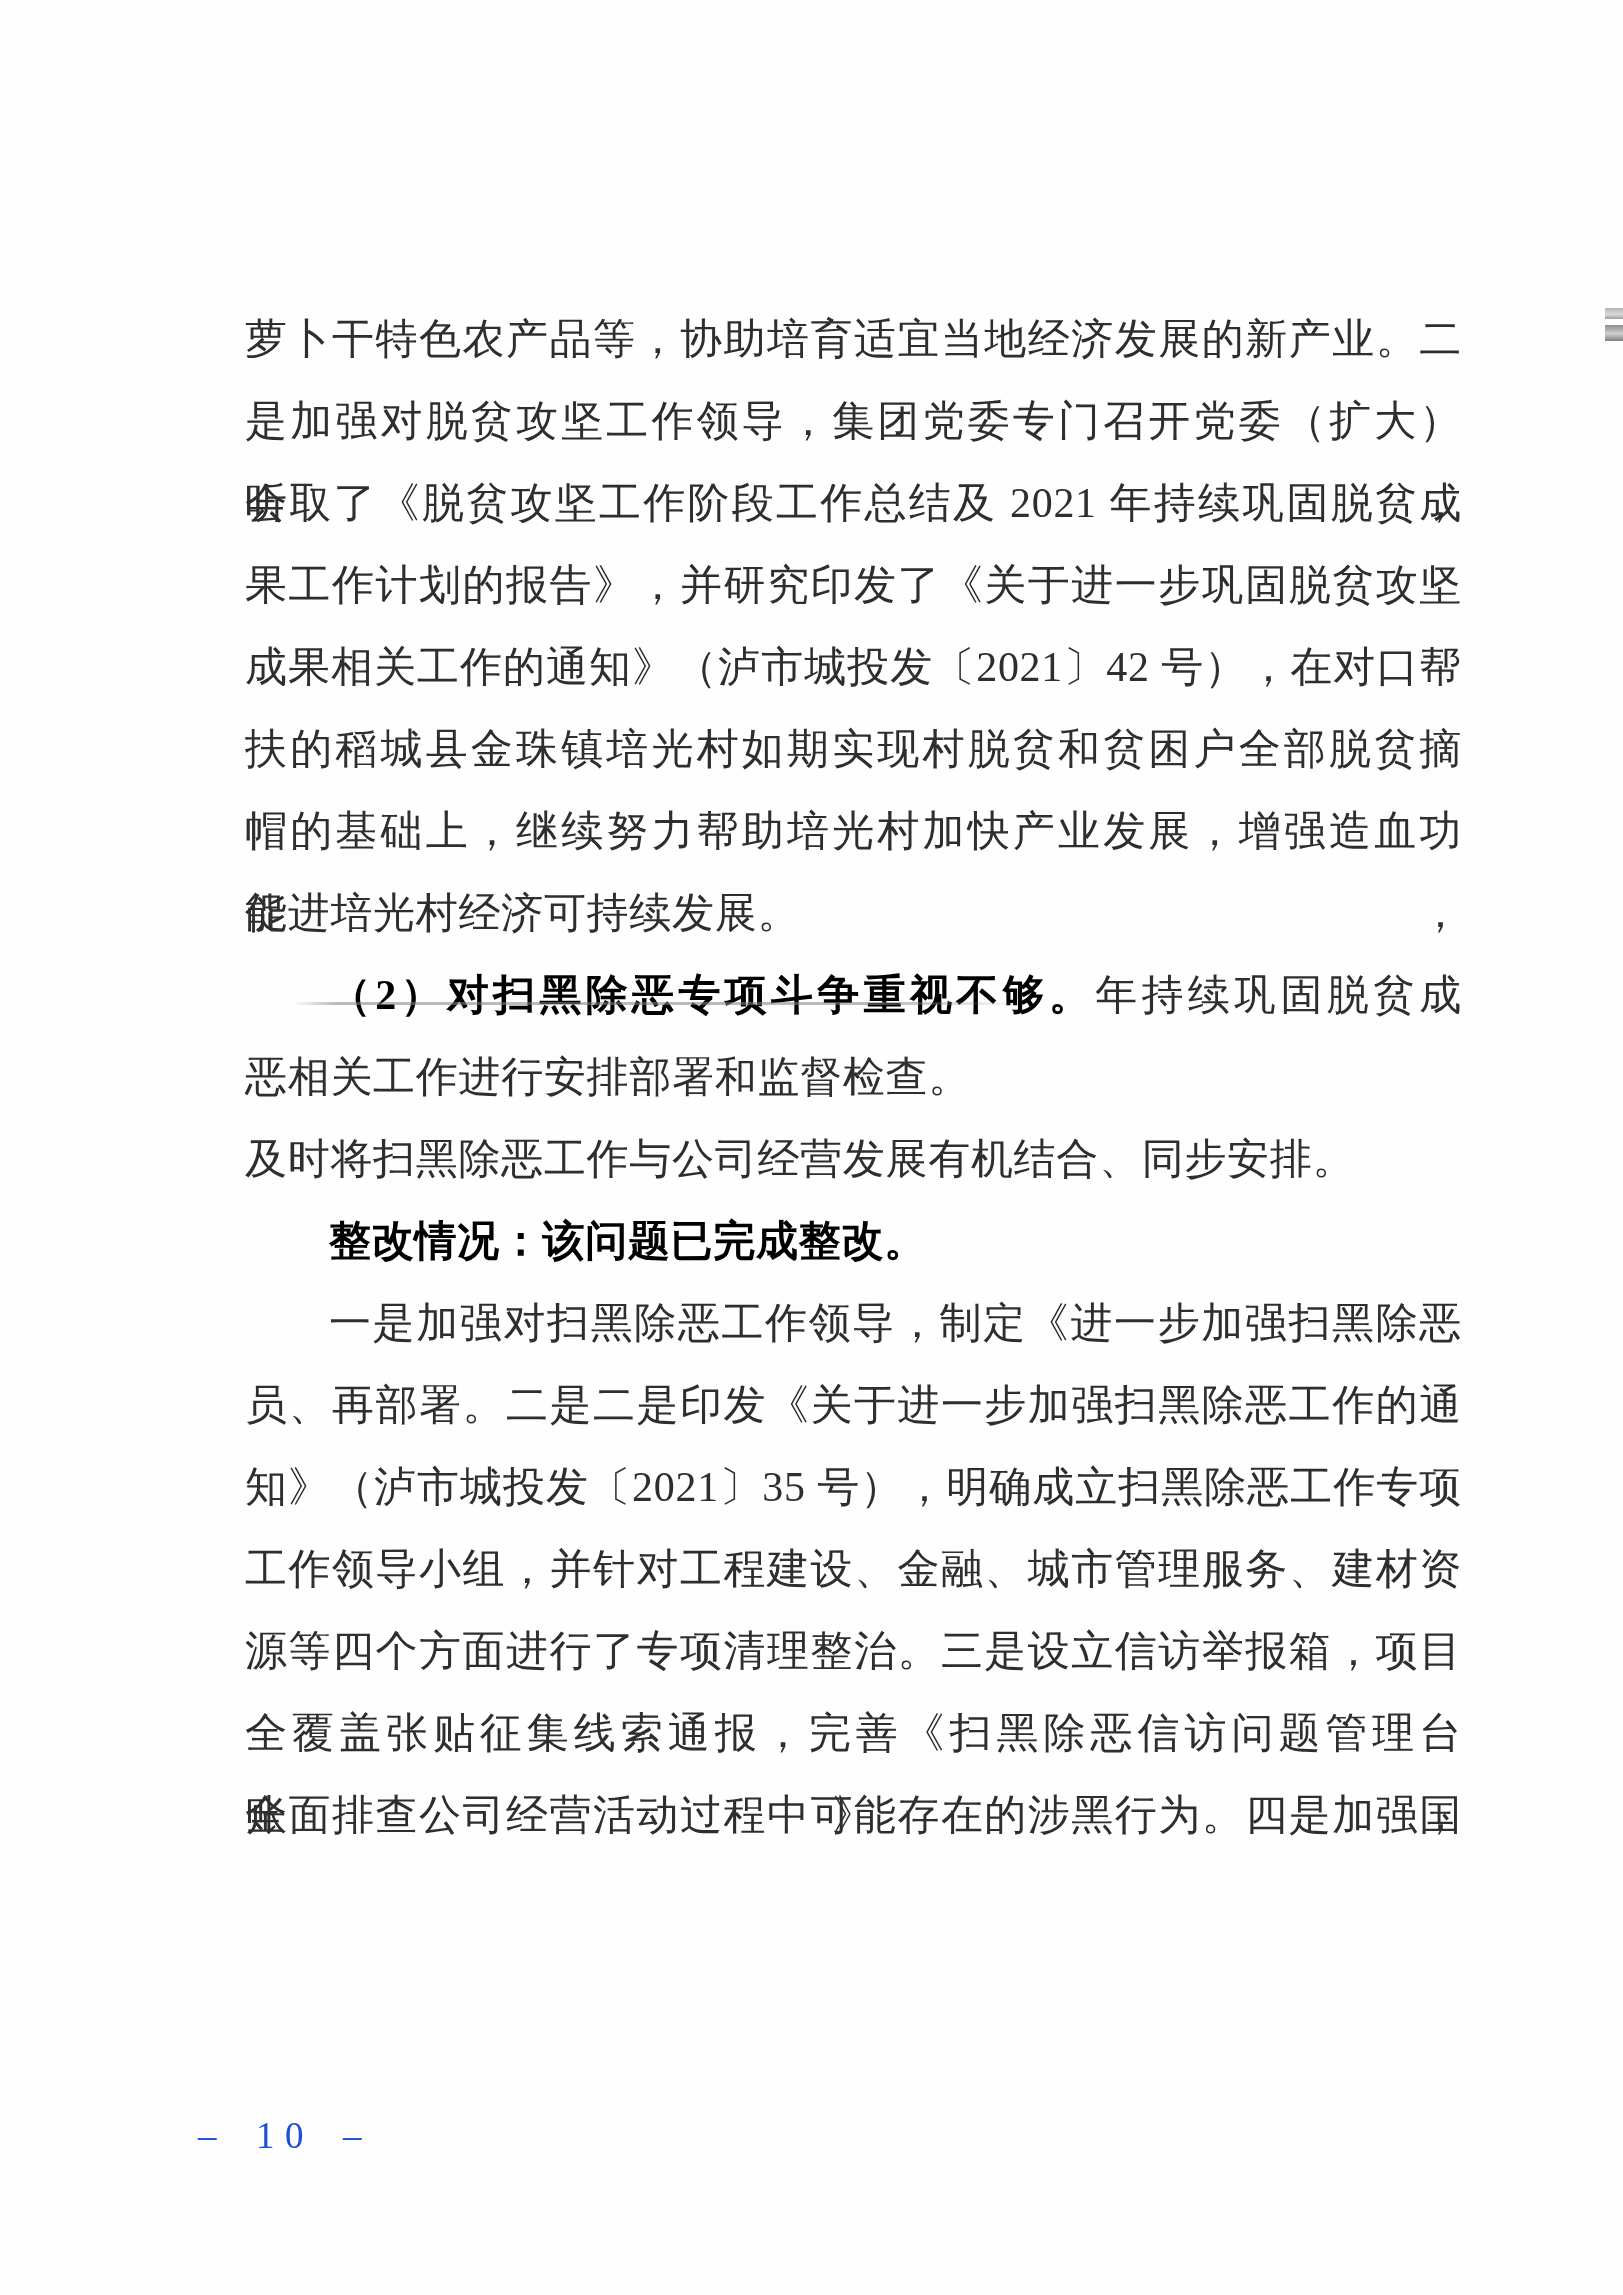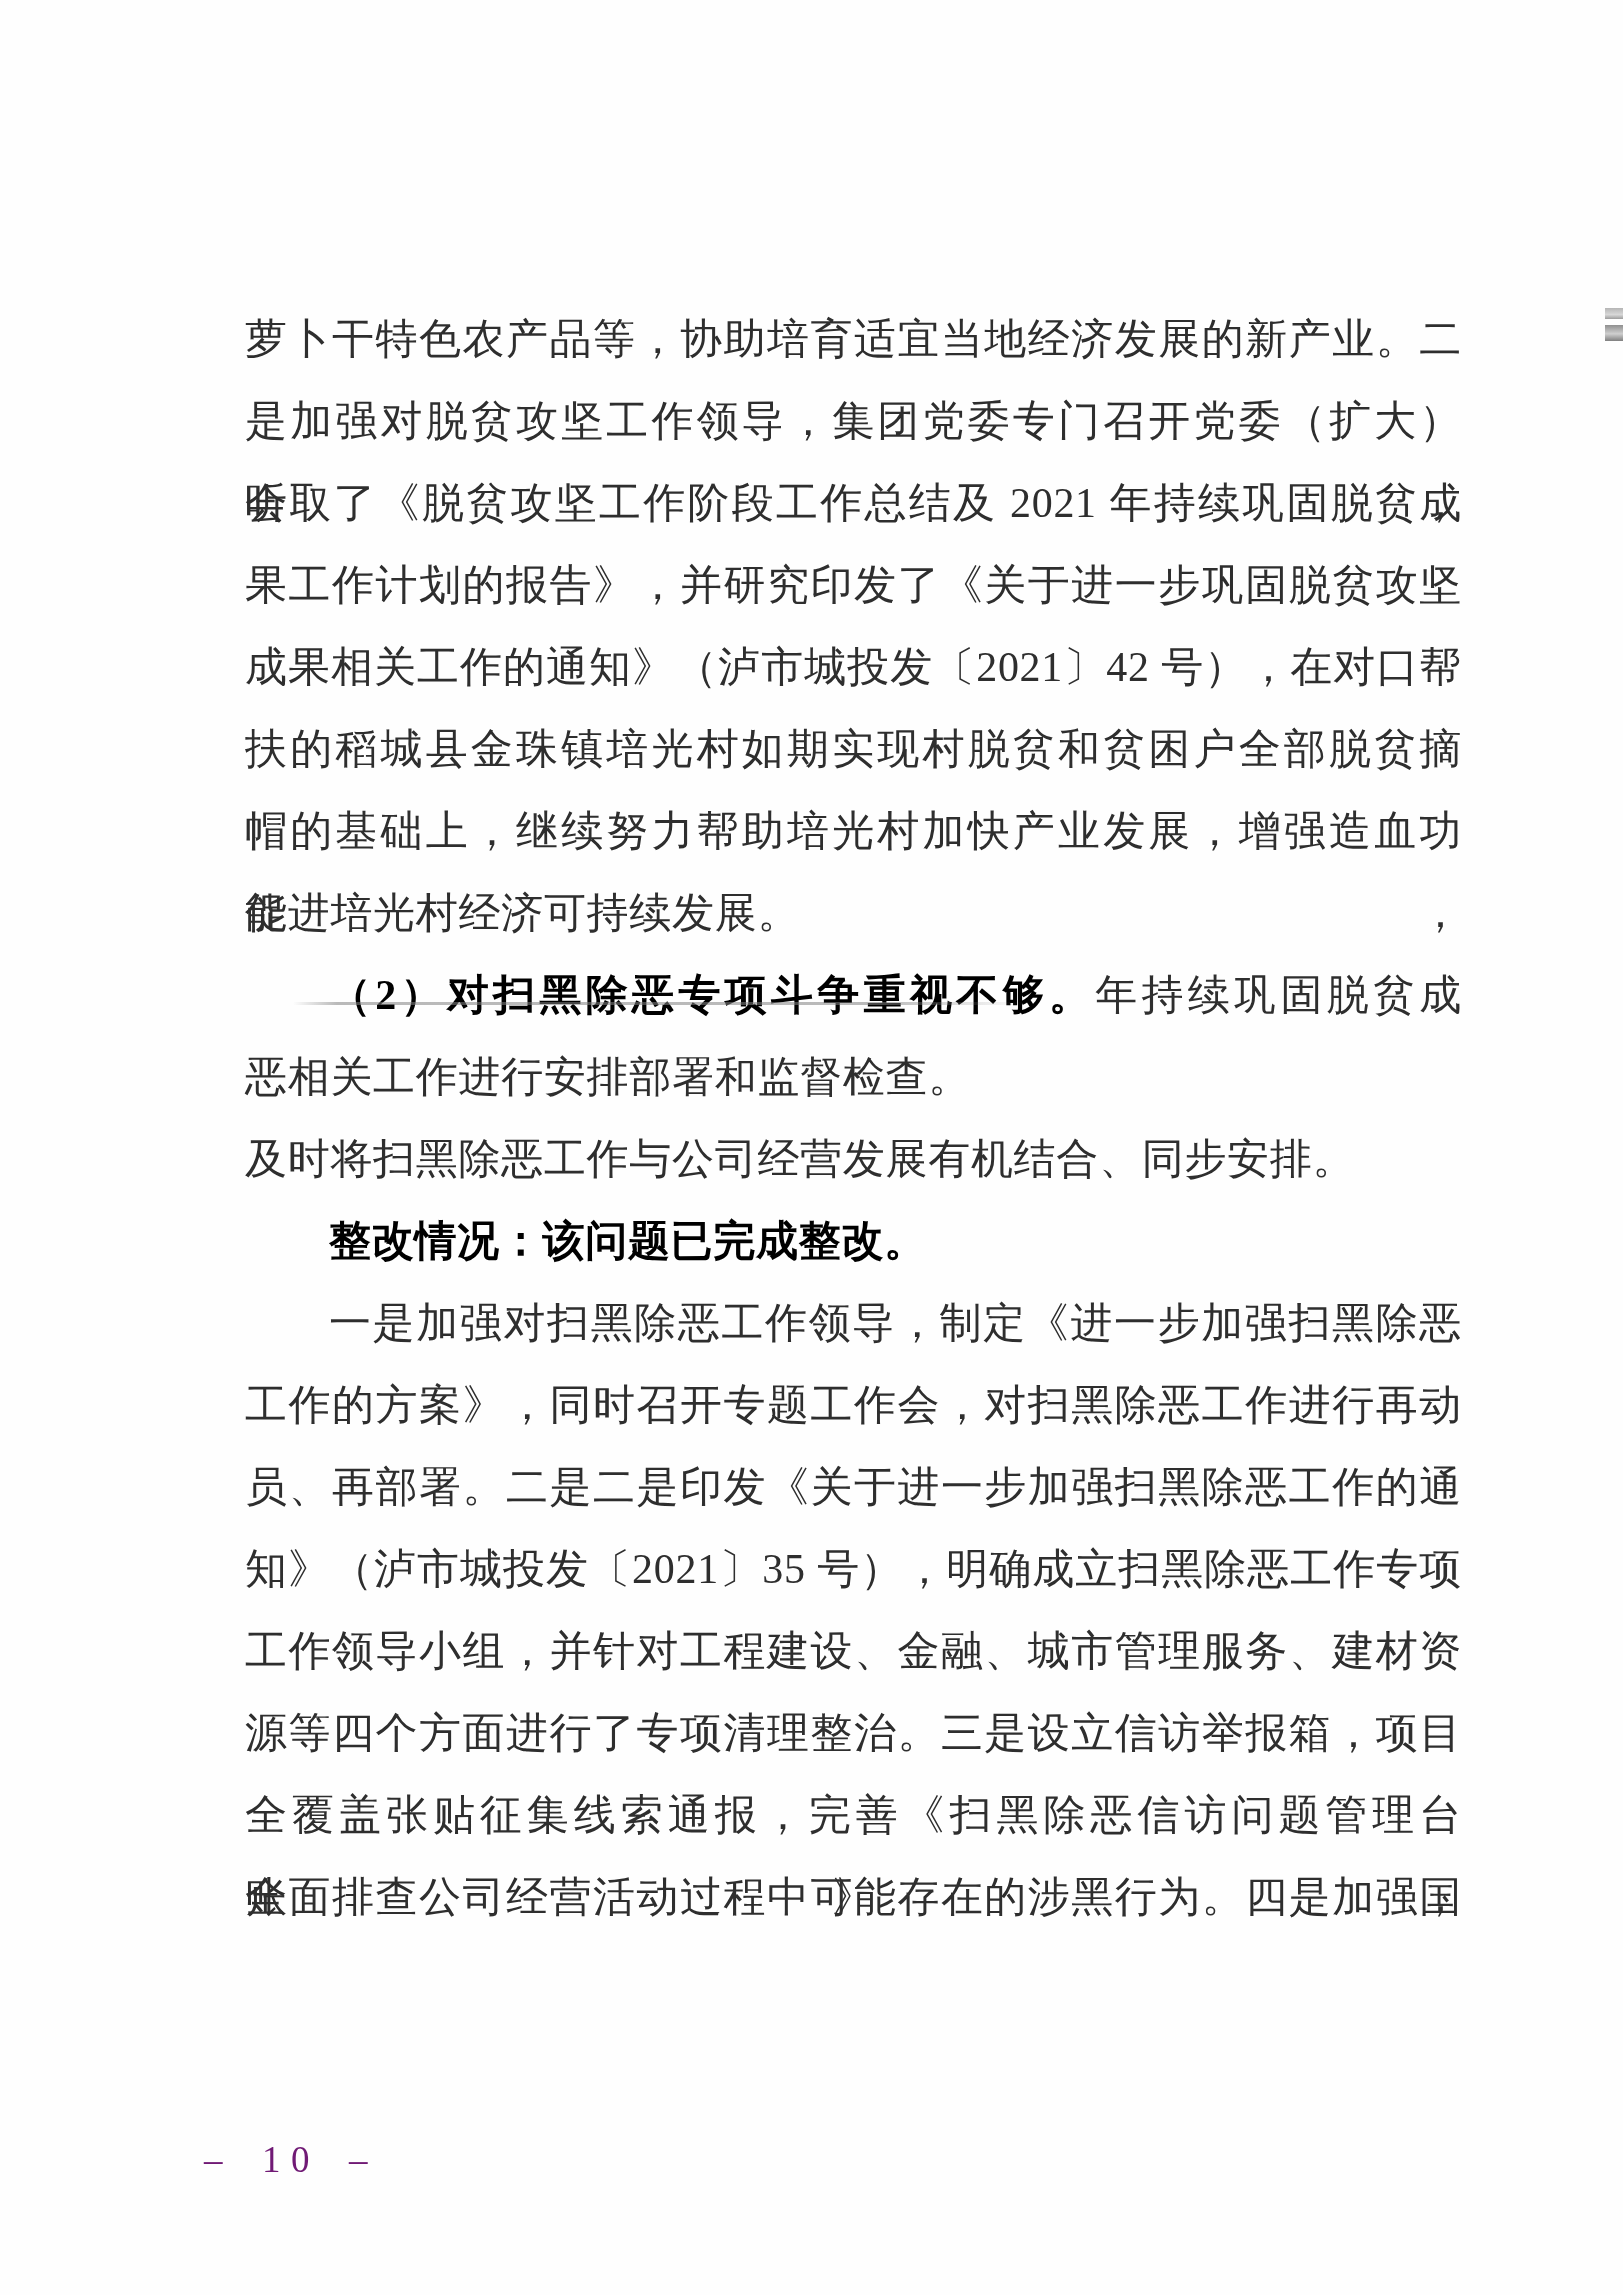--- a/index.html
+++ b/index.html
@@ -38,27 +38,26 @@
   }
   .line.indent {
     text-indent: 2em;
   }
   .line .bold {
     font-weight: 700;
     color: #000000;
   }
   .page-number {
     position: absolute;
-    left: 204px;
+    left: 198px;
     top: 2114px;
     font-size: 37px;
-    color: #701a75;
+    color: #1d4ed8;
     letter-spacing: 10.5px;
     word-spacing: 9.2px;
-    margin-top: 24px;
   }
   .strike-artifact {
     position: absolute;
     left: 293px;
     top: 1002px;
     width: 733px;
     height: 2.6px;
     background: linear-gradient(90deg,
       rgba(130,130,130,0) 0%,
       rgba(130,130,130,0.55) 6%,
@@ -100,21 +99,20 @@
       <div class="line fill"><span>果工作计划的报告》，并研究印发了《关于进一步巩固脱贫攻坚</span></div>
       <div class="line fill"><span>成果相关工作的通知》（泸市城投发〔2021〕42 号），在对口帮</span></div>
       <div class="line fill"><span>扶的稻城县金珠镇培光村如期实现村脱贫和贫困户全部脱贫摘</span></div>
       <div class="line fill"><span>帽的基础上，继续努力帮助培光村加快产业发展，增强造血功能，</span></div>
       <div class="line"><span>促进培光村经济可持续发展。</span></div>
       <div class="line indent fill"><span class="bold">（2）对扫黑除恶专项斗争重视不够。</span><span>年持续巩固脱贫成</span></div>
       <div class="line"><span>恶相关工作进行安排部署和监督检查。</span></div>
       <div class="line"><span>及时将扫黑除恶工作与公司经营发展有机结合、同步安排。</span></div>
       <div class="line indent"><span class="bold">整改情况：该问题已完成整改。</span></div>
       <div class="line indent fill"><span>一是加强对扫黑除恶工作领导，制定《进一步加强扫黑除恶</span></div>
-      <div class="line fill"><span>工作的方案》，同时召开专题工作会，对扫黑除恶工作进行再动</span></div>
       <div class="line fill"><span>员、再部署。二是二是印发《关于进一步加强扫黑除恶工作的通</span></div>
       <div class="line fill"><span>知》（泸市城投发〔2021〕35 号），明确成立扫黑除恶工作专项</span></div>
       <div class="line fill"><span>工作领导小组，并针对工程建设、金融、城市管理服务、建材资</span></div>
       <div class="line fill"><span>源等四个方面进行了专项清理整治。三是设立信访举报箱，项目</span></div>
       <div class="line fill"><span>全覆盖张贴征集线索通报，完善《扫黑除恶信访问题管理台账》，</span></div>
       <div class="line fill"><span>全面排查公司经营活动过程中可能存在的涉黑行为。四是加强国</span></div>
     </div>
 
   <div class="strike-artifact"></div>
 

